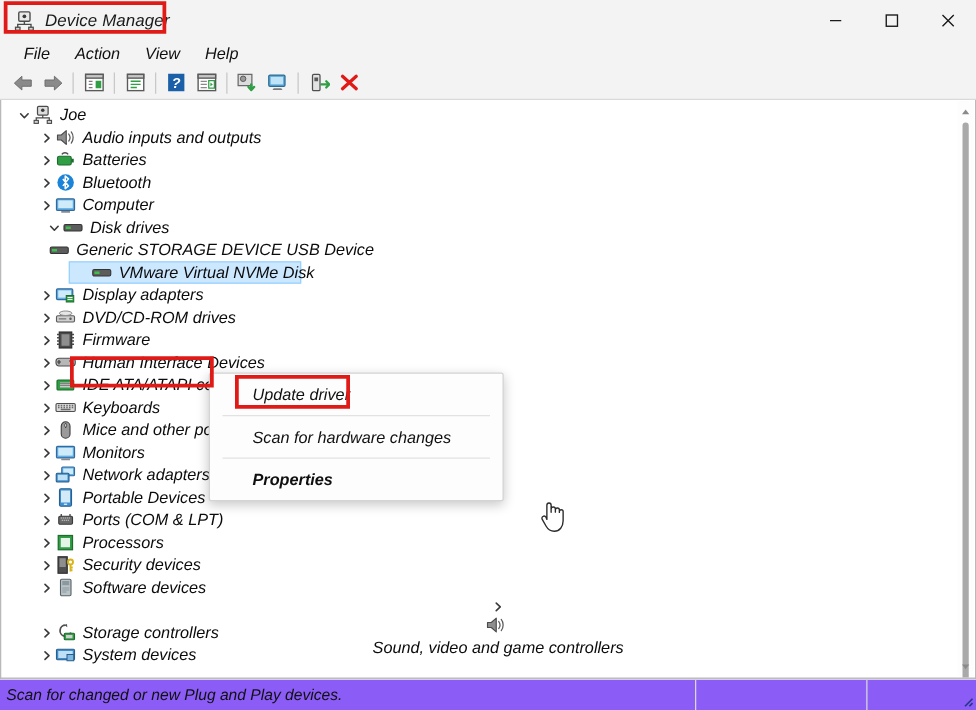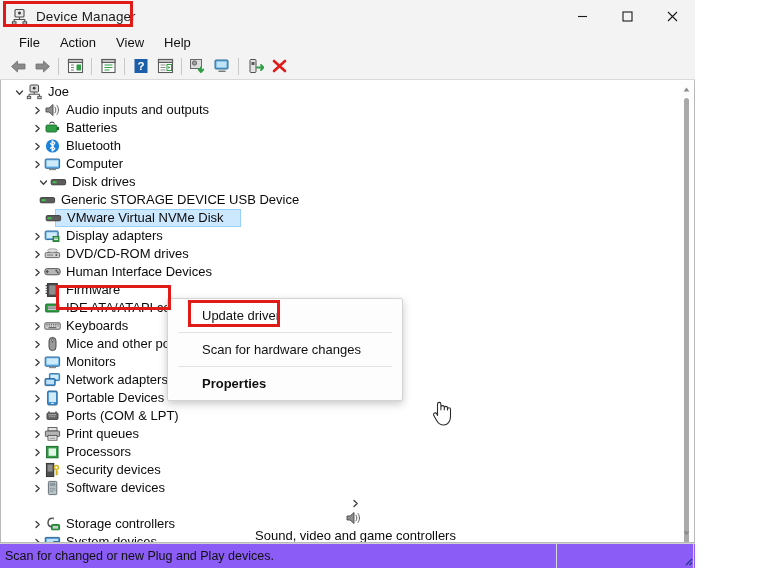--- a/index.html
+++ b/index.html
@@ -2,22 +2,22 @@
 <html><head>
 <meta charset="utf-8">
 <style>
   html,body{margin:0;padding:0;}
   body{
     width:781px;height:568px;overflow:hidden;
     font-family:"Liberation Sans","DejaVu Sans",sans-serif;
     font-size:13px;color:#000;background:#ffffff;
     -webkit-font-smoothing:antialiased;
   }
-  .window{position:relative;width:695px;height:568px;background:#f3f3f3;
-    display:flex;flex-direction:column;overflow:hidden;}
+  .window{position:relative;width:781px;height:568px;background:#f3f3f3;
+    display:flex;flex-direction:column;overflow:hidden;font-style:italic;}
 
   
   .titlebar{height:32px;background:#f3f3f3;display:flex;align-items:center;
     position:relative;flex:0 0 32px;}
   .title-left{display:flex;align-items:center;padding-left:11px;gap:8px;height:100%;}
   .app-icon{width:17px;height:17px;position:relative;flex:0 0 17px;}
   .title-text{font-size:13.5px;color:#1a1a1a;letter-spacing:.1px;}
   .wincontrols{position:absolute;right:0;top:0;height:32px;display:flex;}
   .wc{width:45px;height:32px;display:flex;align-items:center;justify-content:center;}
   .wc svg{display:block;}
@@ -311,21 +311,21 @@
       <div class="row" style="padding-left:38px;">
         <span class="ico">
           <svg width="17" height="16" viewBox="0 0 17 16">
             <rect x="1.2" y="5.6" width="14.4" height="5.2" rx="1.2" fill="#5c5c5c" stroke="#343434" stroke-width="0.9"></rect>
             <rect x="2.6" y="7.2" width="4" height="2" fill="#3cc04a"></rect>
           </svg>
         </span>
         <span class="lbl">Generic STORAGE DEVICE USB Device</span>
       </div>
 
-      <div class="row sel" style="padding-left:44px;">
+      <div class="row sel" style="padding-left:72px;">
         <span class="selbg"></span>
         <span class="ico">
           <svg width="17" height="16" viewBox="0 0 17 16">
             <rect x="1.2" y="5.6" width="14.4" height="5.2" rx="1.2" fill="#5c5c5c" stroke="#343434" stroke-width="0.9"></rect>
             <rect x="2.6" y="7.2" width="4" height="2" fill="#3cc04a"></rect>
           </svg>
         </span>
         <span class="lbl">VMware Virtual NVMe Disk</span>
       </div>
 
@@ -354,20 +354,36 @@
         </span>
         <span class="ico">
           <svg width="17" height="16" viewBox="0 0 17 16">
             <rect x="1.2" y="6.6" width="14.4" height="5" rx="1" fill="#cfcfcf" stroke="#5a5a5a" stroke-width="0.9"></rect>
             <rect x="3" y="8.4" width="6" height="1.3" fill="#8a8a8a"></rect>
             <circle cx="12.4" cy="9" r="1" fill="#5a5a5a"></circle>
             <ellipse cx="8.5" cy="4.6" rx="5" ry="1.8" fill="#e6e6e6" stroke="#8a8a8a" stroke-width="0.8"></ellipse>
           </svg>
         </span>
         <span class="lbl">DVD/CD-ROM drives</span>
+      </div>
+
+      <div class="row" style="padding-left:30px;">
+        <span class="chev">
+          <svg width="9" height="9" viewBox="0 0 9 9">
+              <path d="M3 1.5l3.2 3L3 7.5" stroke="#3b3b3b" stroke-width="1.3" fill="none" stroke-linecap="round" stroke-linejoin="round"></path>
+            </svg>
+        </span>
+        <span class="ico">
+          <svg width="17" height="16" viewBox="0 0 17 16">
+            <rect x="3.4" y="1.6" width="10" height="12.8" fill="#4a4a4a" stroke="#2b2b2b" stroke-width="0.9"></rect>
+            <rect x="5.2" y="3.4" width="6.4" height="9.2" fill="#8e8e8e"></rect>
+            <path d="M3.4 3.6H1.6M3.4 6.2H1.6M3.4 8.8H1.6M3.4 11.4H1.6M13.4 3.6h1.8M13.4 6.2h1.8M13.4 8.8h1.8M13.4 11.4h1.8" stroke="#4a4a4a" stroke-width="1.1"></path>
+          </svg>
+        </span>
+        <span class="lbl">Firmware</span>
       </div>
 
       <div class="row" style="padding-left:30px;">
         <span class="chev">
           <svg width="9" height="9" viewBox="0 0 9 9">
               <path d="M3 1.5l3.2 3L3 7.5" stroke="#3b3b3b" stroke-width="1.3" fill="none" stroke-linecap="round" stroke-linejoin="round"></path>
             </svg>
         </span>
         <span class="ico">
           <svg width="17" height="16" viewBox="0 0 17 16">
@@ -382,36 +398,20 @@
       </div>
 
       <div class="row" style="padding-left:30px;">
         <span class="chev">
           <svg width="9" height="9" viewBox="0 0 9 9">
               <path d="M3 1.5l3.2 3L3 7.5" stroke="#3b3b3b" stroke-width="1.3" fill="none" stroke-linecap="round" stroke-linejoin="round"></path>
             </svg>
         </span>
         <span class="ico">
           <svg width="17" height="16" viewBox="0 0 17 16">
-            <rect x="3.4" y="1.6" width="10" height="12.8" fill="#4a4a4a" stroke="#2b2b2b" stroke-width="0.9"></rect>
-            <rect x="5.2" y="3.4" width="6.4" height="9.2" fill="#8e8e8e"></rect>
-            <path d="M3.4 3.6H1.6M3.4 6.2H1.6M3.4 8.8H1.6M3.4 11.4H1.6M13.4 3.6h1.8M13.4 6.2h1.8M13.4 8.8h1.8M13.4 11.4h1.8" stroke="#4a4a4a" stroke-width="1.1"></path>
-          </svg>
-        </span>
-        <span class="lbl">Firmware</span>
-      </div>
-
-      <div class="row" style="padding-left:30px;">
-        <span class="chev">
-          <svg width="9" height="9" viewBox="0 0 9 9">
-              <path d="M3 1.5l3.2 3L3 7.5" stroke="#3b3b3b" stroke-width="1.3" fill="none" stroke-linecap="round" stroke-linejoin="round"></path>
-            </svg>
-        </span>
-        <span class="ico">
-          <svg width="17" height="16" viewBox="0 0 17 16">
             <rect x="1.6" y="4" width="13.4" height="8" rx="0.8" fill="#2f9e44" stroke="#1e6b2e" stroke-width="0.9"></rect>
             <rect x="4" y="6" width="8.6" height="4" fill="#c9c9c9"></rect>
             <path d="M4 6.9h8.6M4 8.3h8.6" stroke="#6a6a6a" stroke-width="0.7"></path>
           </svg>
         </span>
         <span class="lbl">IDE ATA/ATAPI controllers</span>
       </div>
 
       <div class="row" style="padding-left:30px;">
         <span class="chev">
@@ -502,36 +502,20 @@
         <span class="ico">
           <svg width="17" height="16" viewBox="0 0 17 16">
             <rect x="3" y="5" width="11" height="6.4" rx="1" fill="#6a6a6a" stroke="#3a3a3a" stroke-width="0.9"></rect>
             <path d="M4.6 6.4h.9M6.2 6.4h.9M7.8 6.4h.9M9.4 6.4h.9M11 6.4h.9M5.4 8.2h.9M7 8.2h.9M8.6 8.2h.9M10.2 8.2h.9" stroke="#d8d8d8" stroke-width="0.9"></path>
             <path d="M5 5V3.2M12 5V3.2" stroke="#3a3a3a" stroke-width="1"></path>
           </svg>
         </span>
         <span class="lbl">Ports (COM &amp; LPT)</span>
       </div>
 
-      <div class="row" style="padding-left:30px;">
-        <span class="chev">
-          <svg width="9" height="9" viewBox="0 0 9 9">
-              <path d="M3 1.5l3.2 3L3 7.5" stroke="#3b3b3b" stroke-width="1.3" fill="none" stroke-linecap="round" stroke-linejoin="round"></path>
-            </svg>
-        </span>
-        <span class="ico">
-          <svg width="17" height="16" viewBox="0 0 17 16">
-            <rect x="4" y="1.6" width="9" height="3.4" fill="#e8e8e8" stroke="#4f4f4f" stroke-width="0.9"></rect>
-            <rect x="1.4" y="5" width="14.2" height="5.6" rx="1" fill="#b4b4b4" stroke="#4f4f4f" stroke-width="0.9"></rect>
-            <rect x="4" y="9.4" width="9" height="4.8" fill="#fff" stroke="#4f4f4f" stroke-width="0.9"></rect>
-            <path d="M5.4 11h6.2M5.4 12.5h6.2" stroke="#8a8a8a" stroke-width="0.8"></path>
-          </svg>
-        </span>
-        <span class="lbl">Print queues</span>
-      </div>
 
       <div class="row" style="padding-left:30px;">
         <span class="chev">
           <svg width="9" height="9" viewBox="0 0 9 9">
               <path d="M3 1.5l3.2 3L3 7.5" stroke="#3b3b3b" stroke-width="1.3" fill="none" stroke-linecap="round" stroke-linejoin="round"></path>
             </svg>
         </span>
         <span class="ico">
           <svg width="17" height="16" viewBox="0 0 17 16">
             <rect x="2.6" y="2.4" width="11.4" height="11.4" fill="#2f9e44" stroke="#1e6b2e" stroke-width="1"></rect>

